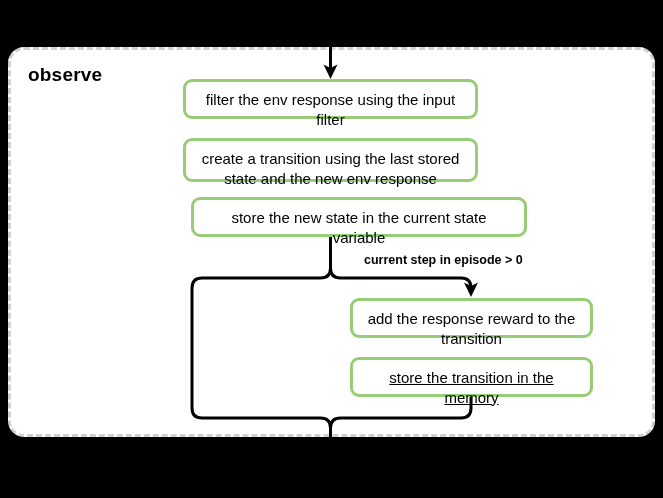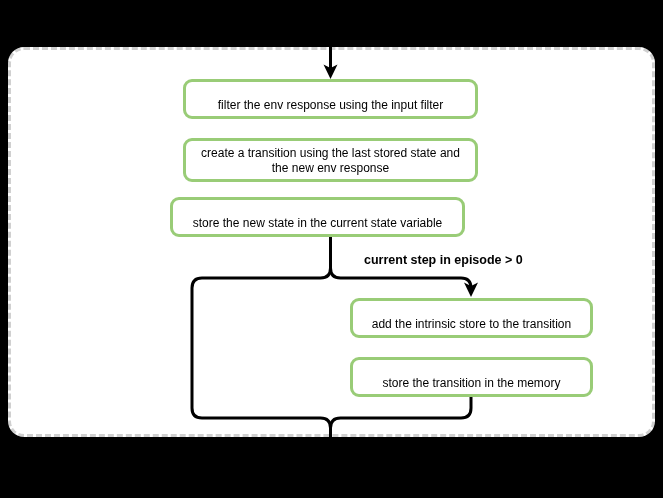--- a/index.html
+++ b/index.html
@@ -35,33 +35,33 @@
     color: var(--text, #000000);
     letter-spacing: 0.2px;
   }
   .node {
     position: absolute;
     box-sizing: border-box;
     background: var(--node-background, #ffffff);
     border: 3px solid var(--node-border, #99cc77);
     border-radius: 9px;
     display: flex;
-    align-items: flex-end;
+    align-items: flex-start;
     justify-content: center;
     text-align: center;
-    font-size: 12px;
+    font-size: 15px;
     line-height: 1.3;
     color: var(--text, #000000);
-    padding: 2px 10px;
+    padding: 8px 10px;
   }
   #node-0 { left: 183px; top: 79px;  width: 295px; height: 40px; }
   #node-1 { left: 183px; top: 138px; width: 295px; height: 44px; }
-  #node-2 { left: 170px; top: 197px; width: 295px; height: 40px; }
+  #node-2 { left: 191px; top: 197px; width: 336px; height: 40px; }
   #node-3 { left: 350px; top: 298px; width: 243px; height: 40px; }
-  #node-4 { left: 350px; top: 357px; width: 243px; height: 40px; }
+  #node-4 { left: 350px; top: 357px; width: 243px; height: 40px; text-decoration: underline; }
   .edge-label {
     position: absolute;
     left: 364px;
     top: 253px;
     font-size: 12.5px;
     font-weight: bold;
     color: var(--text, #000000);
     white-space: nowrap;
   }
   svg.connectors {
@@ -98,32 +98,33 @@
 
     <path class="line" d="M 330.5 237 L 330.5 268 Q 330.5 278 320.5 278 L 202 278 Q 192 278 192 288
              L 192 408 Q 192 418 202 418 L 320.5 418 Q 330.5 418 330.5 428 L 330.5 444"></path>
 
     <path class="line" d="M 330.5 268 Q 330.5 278 340.5 278 L 461 278 Q 471 278 471 288 L 471 290"></path>
     <path class="arrowhead" d="M 471 297 L 464 282.5 L 471 286 L 478 282.5 Z"></path>
 
     <path class="line" d="M 471 397 L 471 408 Q 471 418 461 418 L 340.5 418 Q 330.5 418 330.5 428"></path>
   </svg>
 
+  <div class="diagram-title">observe</div>
 
   <div class="node" id="node-0">
     <span>filter the env response using the input filter</span>
   </div>
   <div class="node" id="node-1">
     <span>create a transition using the last stored state and the new env response</span>
   </div>
   <div class="node" id="node-2">
     <span>store the new state in the current state variable</span>
   </div>
   <div class="node" id="node-3">
-    <span>add the intrinsic store to the transition</span>
+    <span>add the response reward to the transition</span>
   </div>
   <div class="node" id="node-4">
     <span>store the transition in the memory</span>
   </div>
 
   <div class="edge-label">current step in episode &gt; 0</div>
 
 </div>
 
 </body></html>

